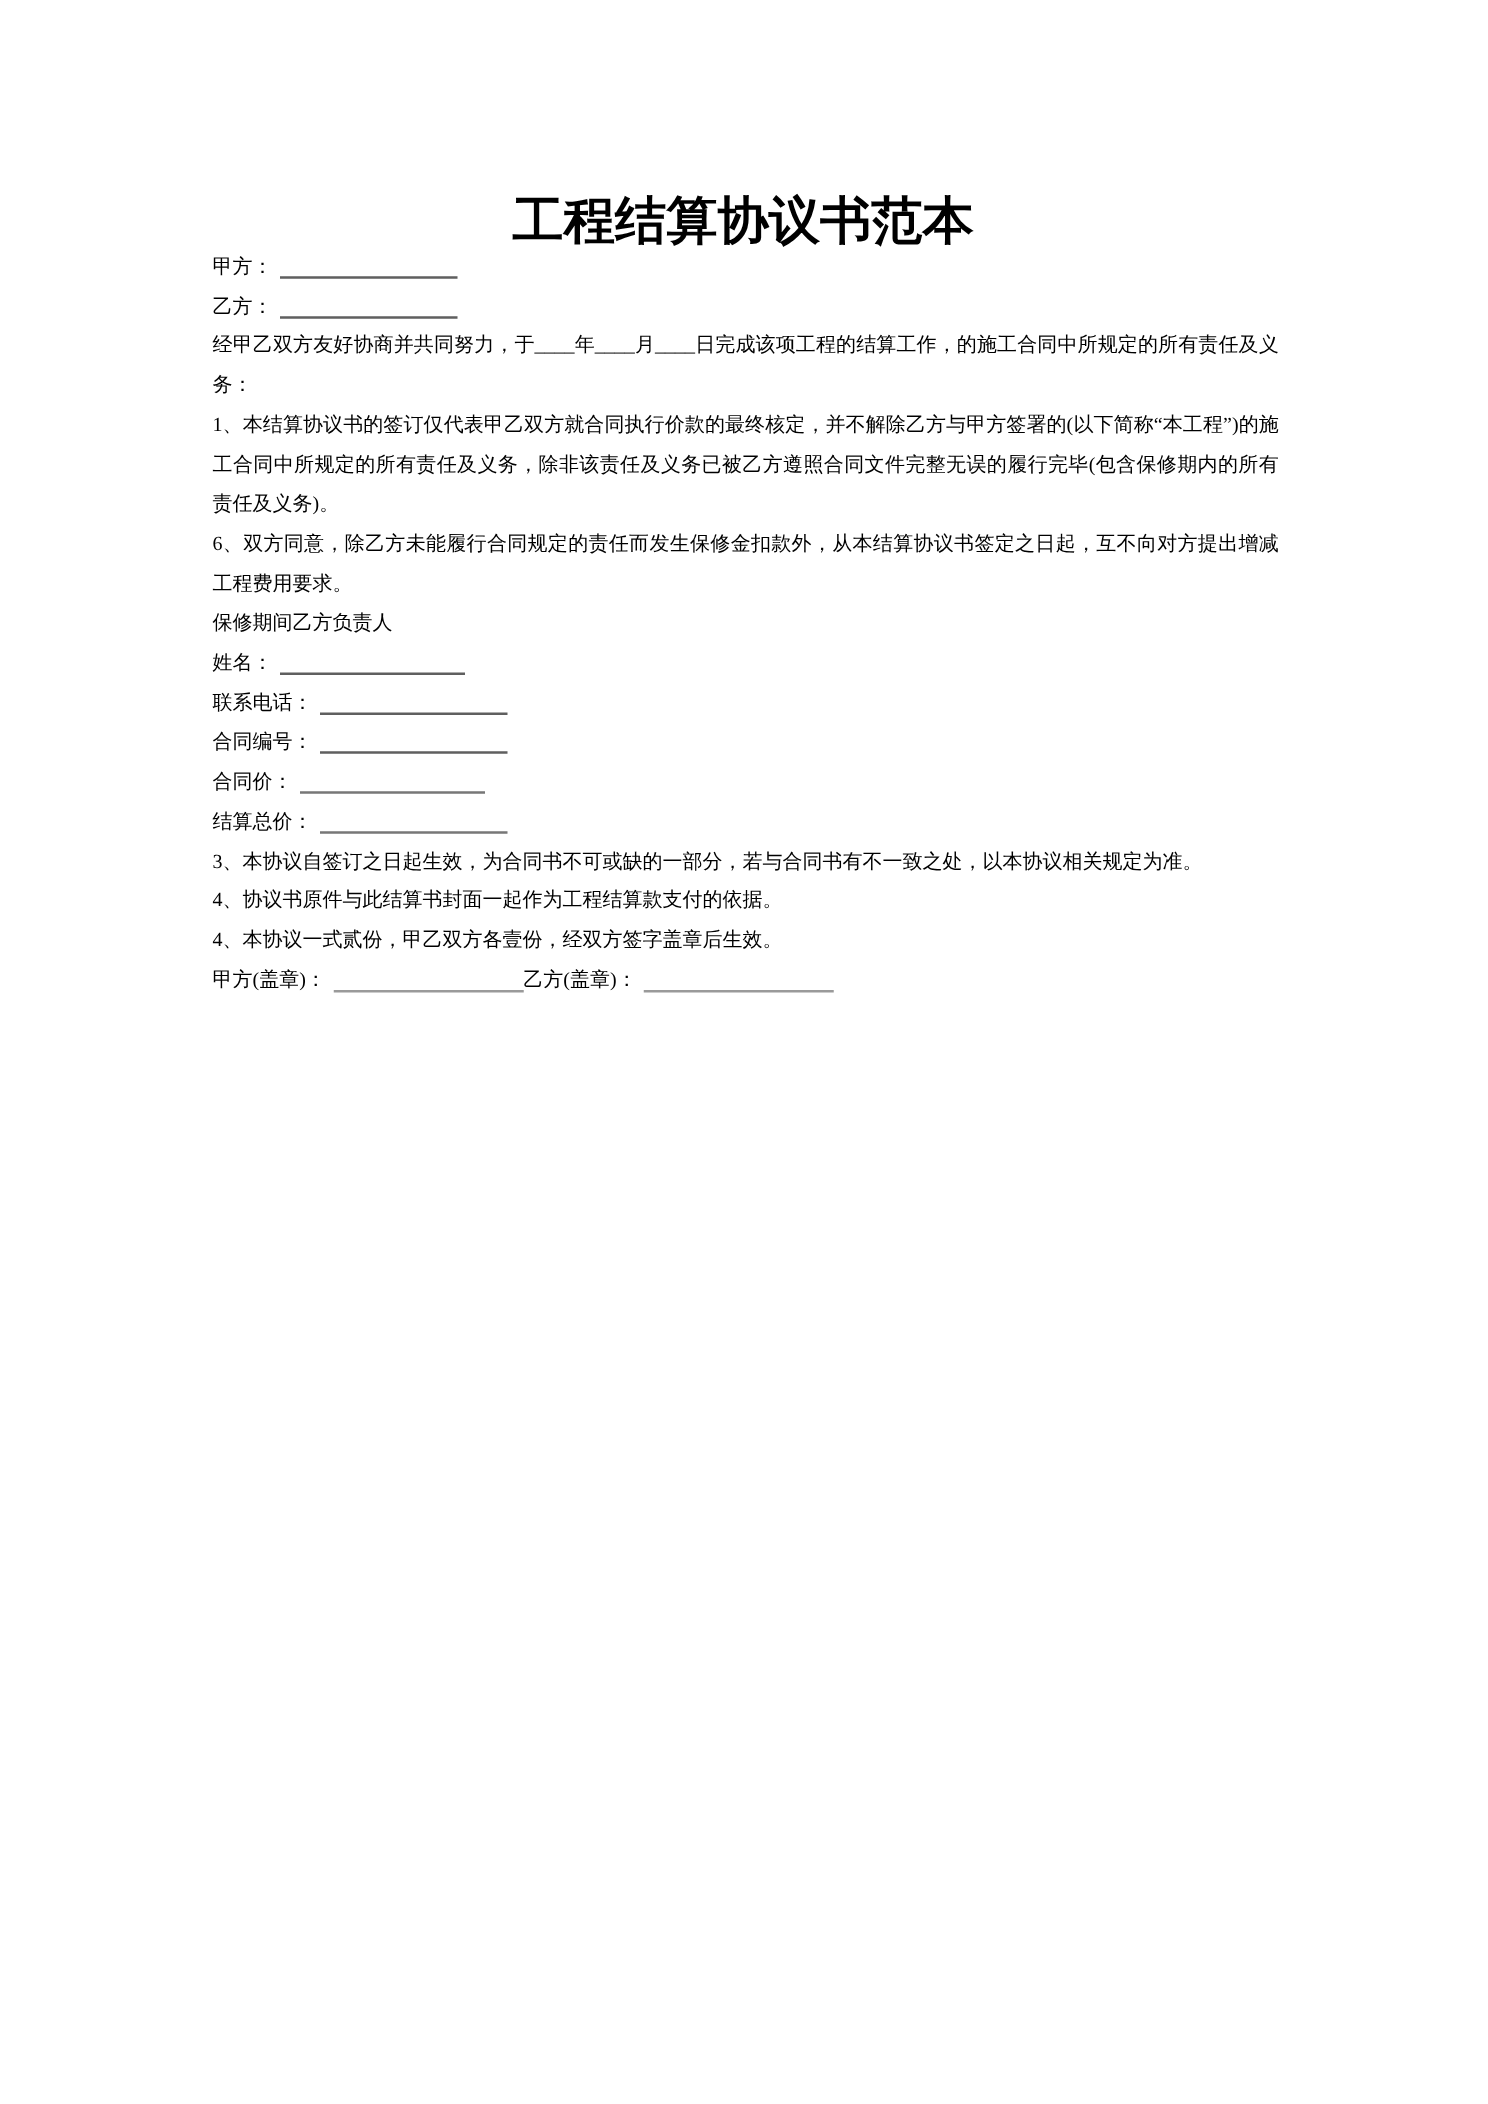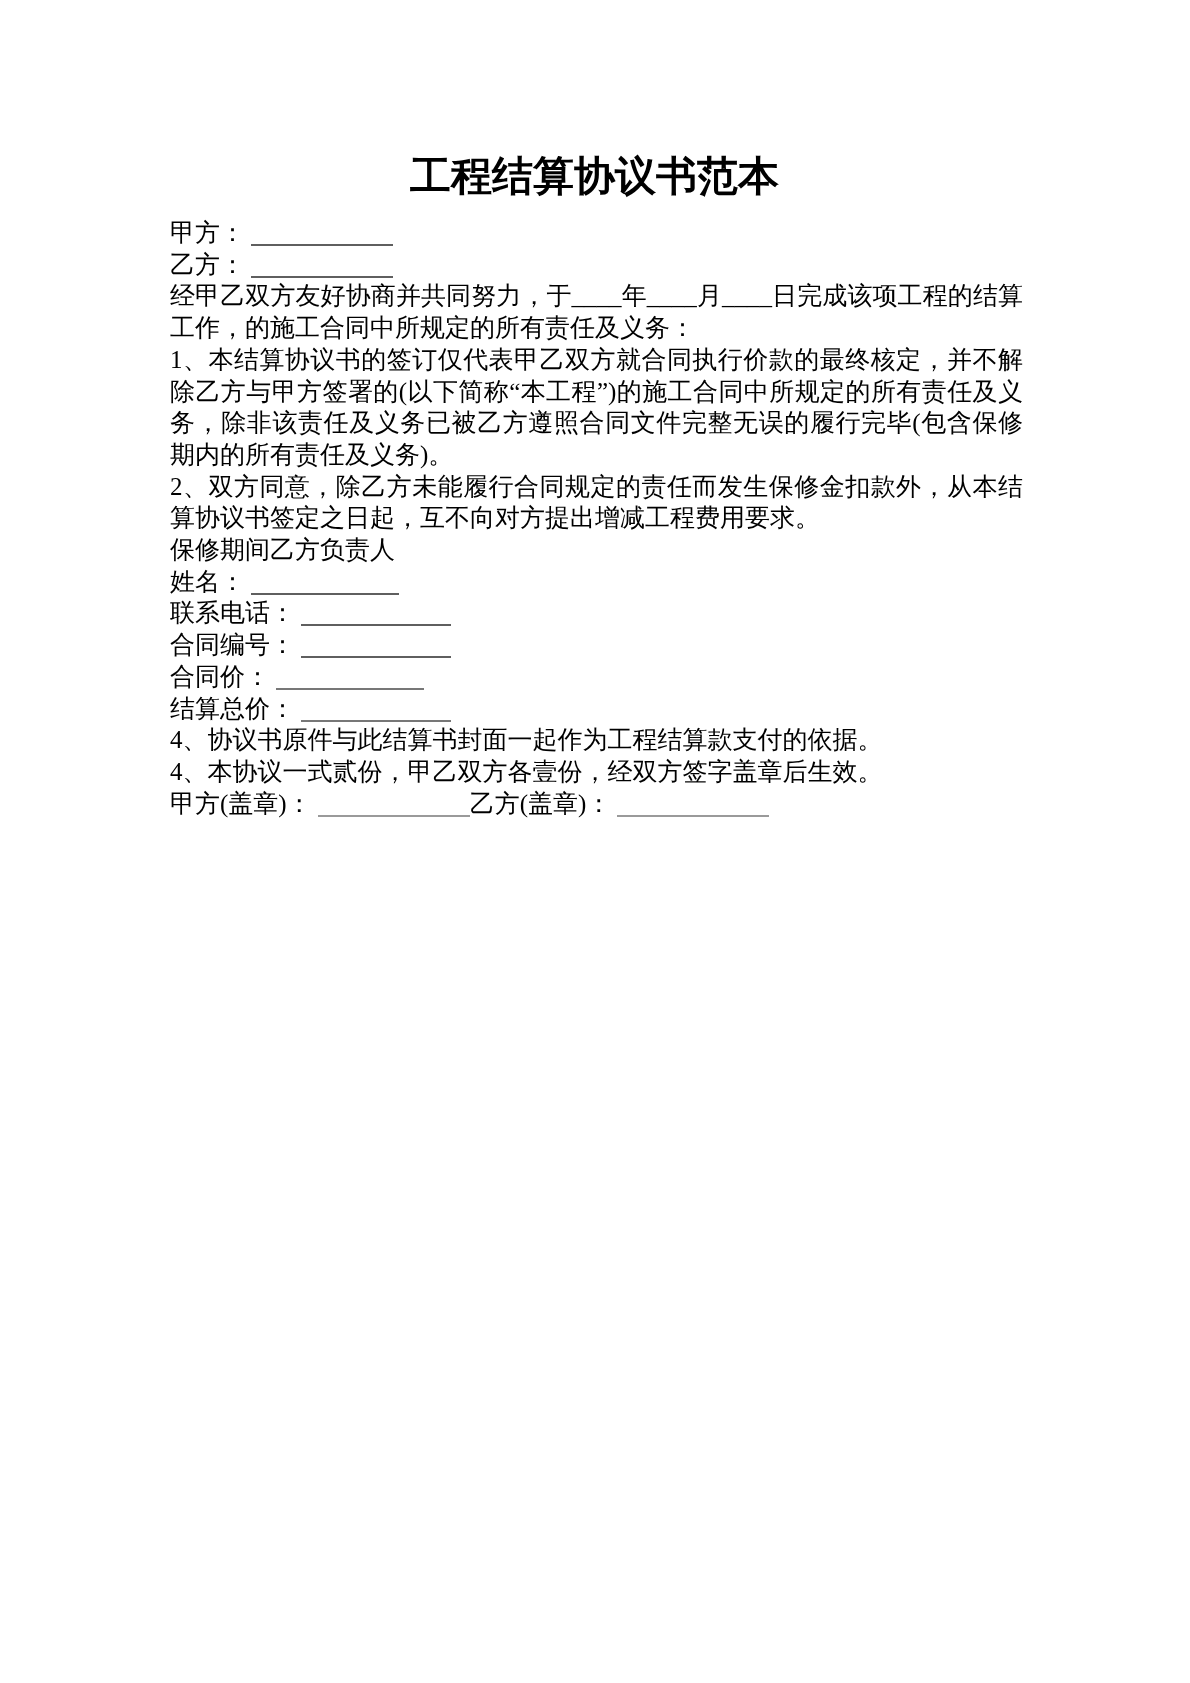--- a/index.html
+++ b/index.html
@@ -23,24 +23,24 @@
     width: 853px;
     margin: 0;
     text-align: center;
     font-size: 41px;
     line-height: 52px;
     font-weight: bold;
     white-space: nowrap;
   }
   .doc-body {
     position: absolute;
-    top: 217px;
+    top: 198px;
     left: 170px;
     width: 853px;
-    font-size: 25px;
+    font-size: 16px;
     line-height: 31.7px;
   }
   .doc-body p {
     margin: 0;
     padding: 0;
   }
   .para {
     text-align: justify;
     text-justify: inter-character;
   }
@@ -73,34 +73,35 @@
   <div class="doc-body">
 
     <p class="field-line"><span>甲方：</span><span class="blank dark w142"></span></p>
 
     <p class="field-line"><span>乙方：</span><span class="blank dark w142"></span></p>
 
     <p class="para">经甲乙双方友好协商并共同努力，于____年____月____日完成该项工程的结算工作，的施工合同中所规定的所有责任及义务：</p>
 
     <p class="para">1、本结算协议书的签订仅代表甲乙双方就合同执行价款的最终核定，并不解除乙方与甲方签署的(以下简称“本工程”)的施工合同中所规定的所有责任及义务，除非该责任及义务已被乙方遵照合同文件完整无误的履行完毕(包含保修期内的所有责任及义务)。</p>
 
-    <p class="para">2、双方同意，除乙方未能履行合同规定的责任而发生保修金扣款外，从本结算协议书签定之日起，互不向对方提出增减工程费用要求。</p>
+    <p class="para">6、双方同意，除乙方未能履行合同规定的责任而发生保修金扣款外，从本结算协议书签定之日起，互不向对方提出增减工程费用要求。</p>
 
     <p class="para">保修期间乙方负责人</p>
 
     <p class="field-line"><span>姓名：</span><span class="blank dark w148"></span></p>
 
     <p class="field-line"><span>联系电话：</span><span class="blank dark w150"></span></p>
 
     <p class="field-line"><span>合同编号：</span><span class="blank dark w150"></span></p>
 
     <p class="field-line"><span>合同价：</span><span class="blank w148"></span></p>
 
     <p class="field-line"><span>结算总价：</span><span class="blank w150"></span></p>
 
+    <p class="para">3、本协议自签订之日起生效，为合同书不可或缺的一部分，若与合同书有不一致之处，以本协议相关规定为准。</p>
 
     <p class="para">4、协议书原件与此结算书封面一起作为工程结算款支付的依据。</p>
 
     <p class="para">4、本协议一式贰份，甲乙双方各壹份，经双方签字盖章后生效。</p>
 
     <p class="field-line"><span>甲方(盖章)：</span><span class="blank light w152"></span><span>乙方(盖章)：</span><span class="blank light w152"></span></p>
 
 
 
   </div>

